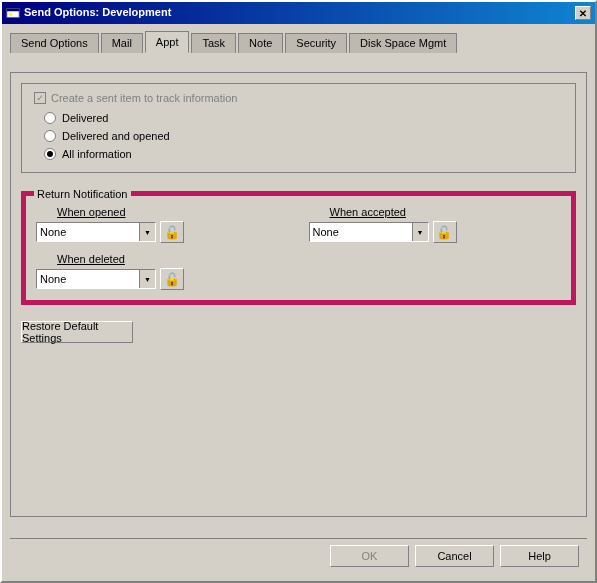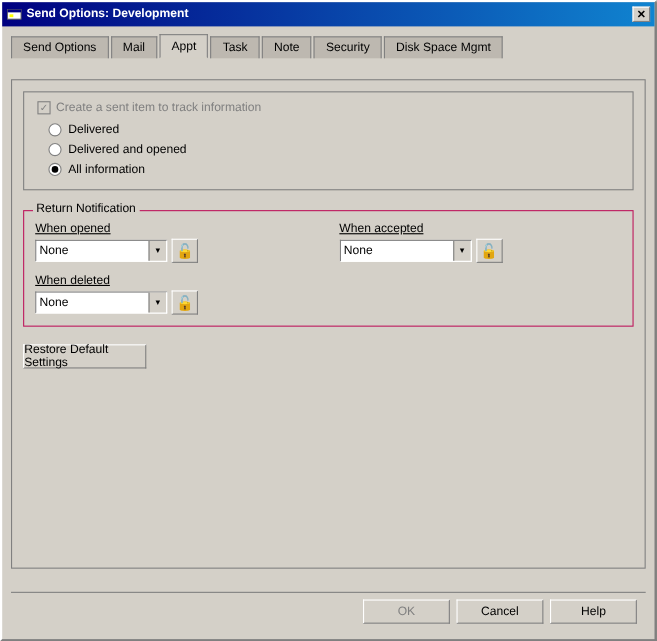--- a/index.html
+++ b/index.html
@@ -111,21 +111,21 @@
       border: 1px solid #808080;
       flex: 1;
       padding: 10px;
       display: flex;
       flex-direction: column;
       gap: 10px;
     }
 
     
     .group-box {
-      border: 1px solid #be185d;
+      border: 5px solid #be185d;
       padding: 6px 10px 10px 10px;
       position: relative;
       margin-top: 8px;
     }
 
     .group-box-label {
       position: absolute;
       top: -8px;
       left: 8px;
       background: #d4d0c8;
@@ -207,20 +207,21 @@
 
     .notif-row {
       display: flex;
       align-items: center;
       gap: 4px;
     }
 
     .notif-label {
       font-size: 11px;
       text-decoration: underline;
+      margin-left: 21px;
     }
 
     .lock-btn {
       width: 24px;
       height: 22px;
       background: #d4d0c8;
       border: 1px solid;
       border-color: #ffffff #808080 #808080 #ffffff;
       display: flex;
       align-items: center;

